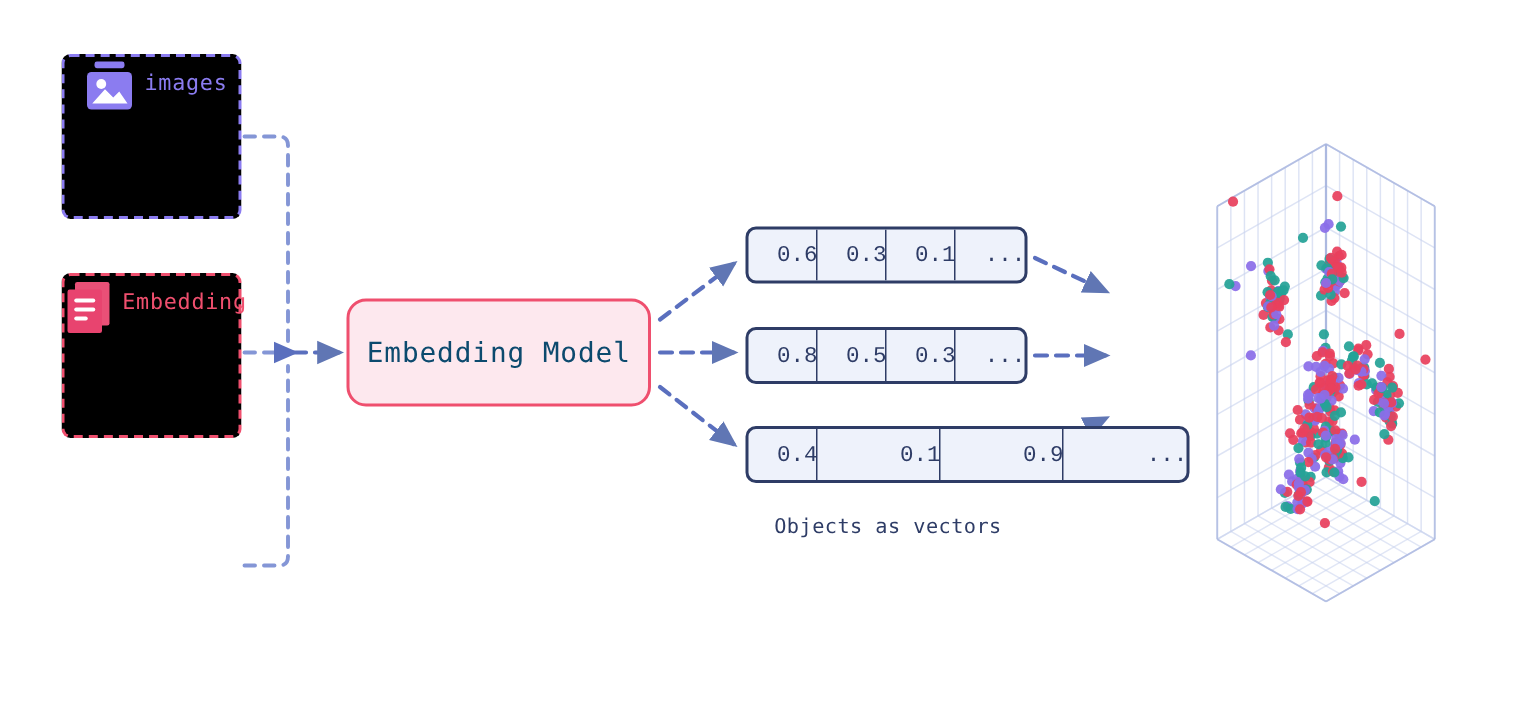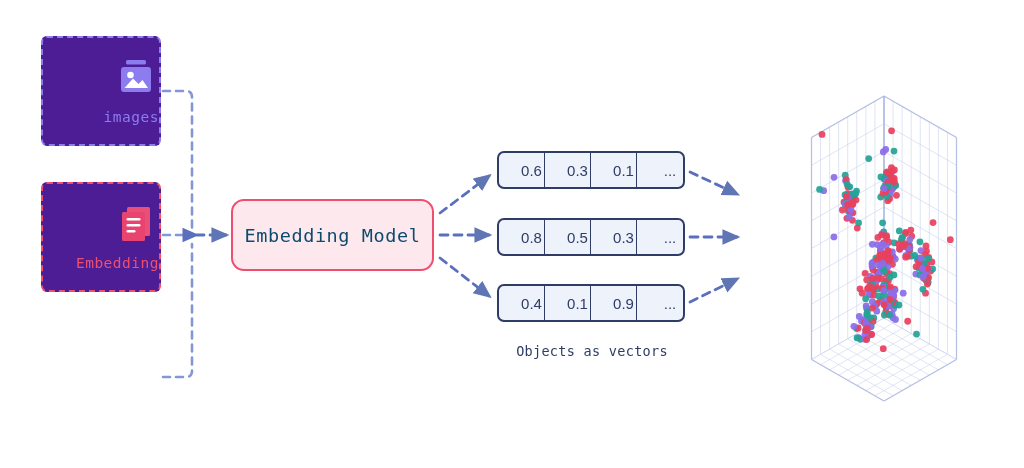--- a/index.html
+++ b/index.html
@@ -22,24 +22,24 @@
   }
 
   
   .source-box {
     position: absolute;
     width: 120px;
     height: 110px;
     border-radius: 6px;
     border-width: 2.5px;
     border-style: dashed;
-    background: #4c1d95;
+    background: #000000;
     display: flex;
-    flex-direction: column;
-    align-items: flex-end;
+    flex-direction: row;
+    align-items: flex-start;
     justify-content: center;
     box-sizing: border-box;
   }
   .source-label {
     margin-top: 10px;
     font-size: 14.5px;
     letter-spacing: 0.5px;
     font-family: "DejaVu Sans Mono", "Liberation Mono", monospace;
     white-space: nowrap;
   }
@@ -92,29 +92,29 @@
     box-sizing: border-box;
     overflow: hidden;
   }
   .vector-cell {
     width: 46px;
     display: flex;
     align-items: center;
     justify-content: center;
     color: #2e3c66;
     font-size: 15px;
-    font-family: Liberation Sans, sans-serif;
+    font-family: Liberation Mono, monospace;
     border-right: 1.6px solid #2e3c66;
     box-sizing: border-box;
     padding-left: 20px;
   }
   .vector-cell:last-child { border-right: none; }
   #vec-0 { left: 497px; top: 151px; }
   #vec-1 { left: 497px; top: 218px; justify-content: flex-end; }
-  #vec-2 { left: 497px; top: 284px; }
+  #vec-2 { left: 497px; top: 284px; gap: 36px; }
 
   #vectors-caption {
     position: absolute;
     left: 497px;
     top: 343px;
     width: 190px;
     text-align: center;
     color: #2e3c66;
     font-size: 13.5px;
     letter-spacing: 0.3px;

